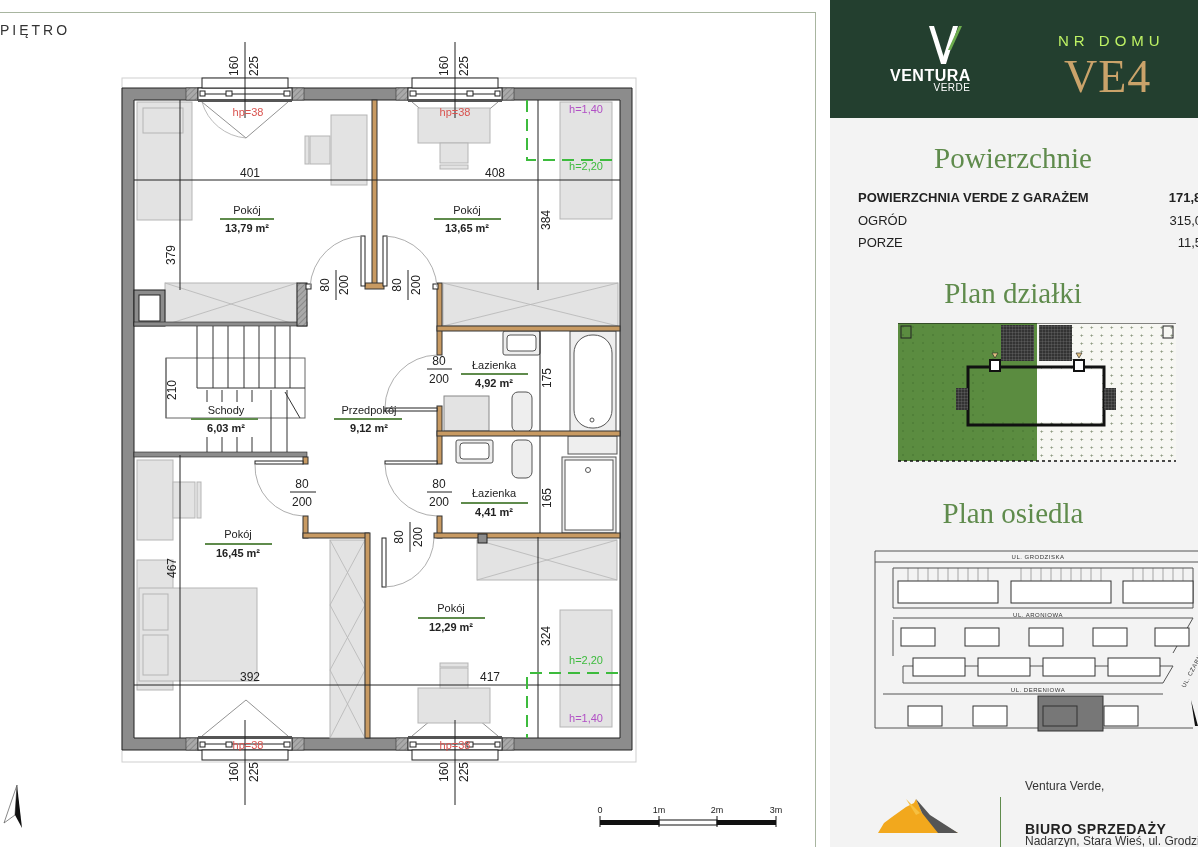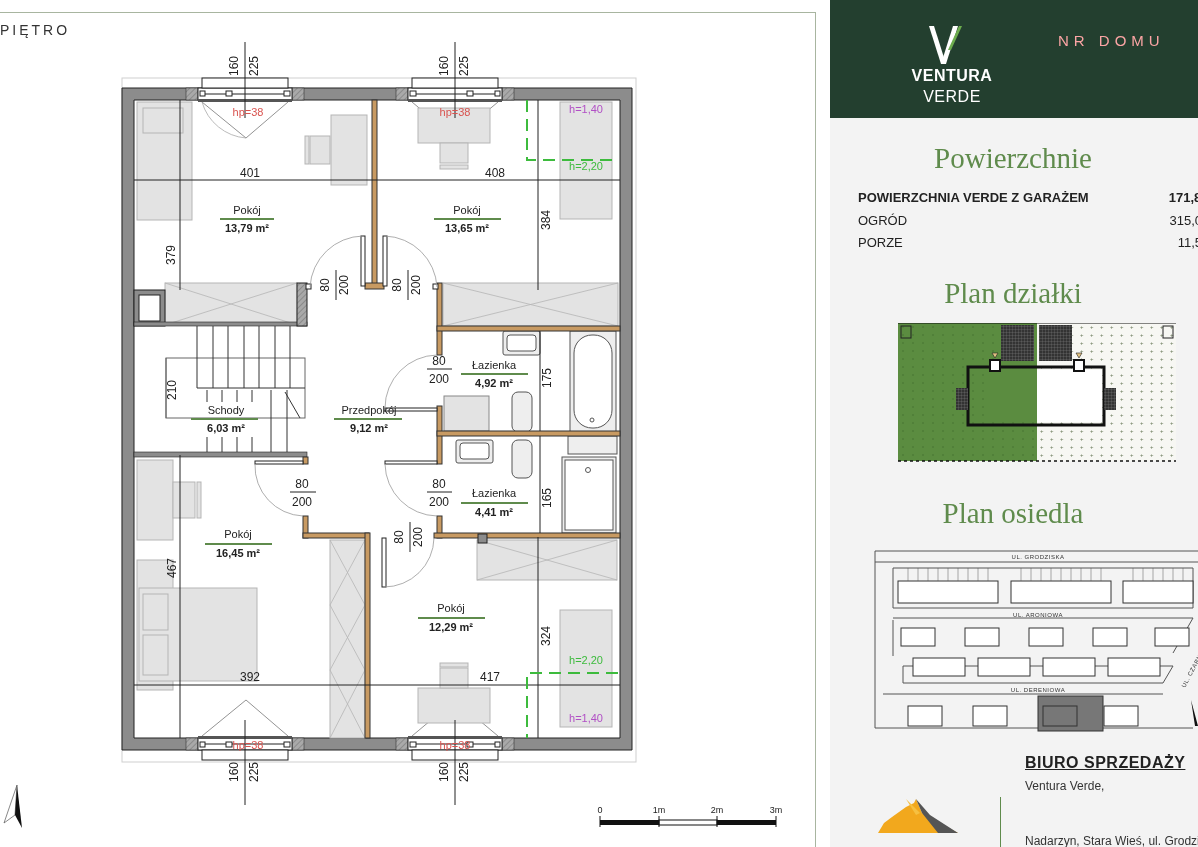--- a/index.html
+++ b/index.html
@@ -5,32 +5,32 @@
   html,body{margin:0;padding:0;}
   body{width:1198px;height:847px;position:relative;overflow:hidden;background:#ffffff;font-family:"Liberation Sans",sans-serif;color:#222;}
   .frame-top{position:absolute;left:0;top:12px;width:815px;height:1px;background:#a8b5a0;}
   .frame-right{position:absolute;left:815px;top:12px;width:1px;height:835px;background:#a8b5a0;}
   .floor-label{position:absolute;left:0;top:22px;font-size:14px;letter-spacing:3px;color:#333;}
   .plan-svg{position:absolute;left:0;top:0;}
   .plan-svg text{font-family:"Liberation Sans",sans-serif;}
   .right-panel{position:absolute;left:830px;top:0;width:368px;height:847px;background:#f3f3f3;overflow:hidden;}
   .header{position:absolute;left:0;top:0;width:368px;height:118px;background:#233f2f;}
   .logo-mark{position:absolute;left:96px;top:24px;}
-  .brand{position:absolute;left:60px;top:67px;width:124px;text-align:center;color:#fff;font-weight:bold;font-size:16px;letter-spacing:0.5px;}
-  .brand-sub{position:absolute;left:60px;top:88px;width:124px;text-align:center;color:#fff;font-size:16px;letter-spacing:0.5px;}
-  .house-label{position:absolute;left:228px;top:32px;color:#fca5a5;font-size:15px;letter-spacing:5px;}
+  .brand{position:absolute;left:60px;top:67px;width:124px;text-align:left;color:#fff;font-weight:bold;font-size:16px;letter-spacing:0.5px;}
+  .brand-sub{position:absolute;left:60px;top:82px;width:124px;text-align:center;color:#fff;font-size:10px;letter-spacing:0.5px;}
+  .house-label{position:absolute;left:228px;top:32px;color:#bef264;font-size:15px;letter-spacing:5px;}
   .house-number{position:absolute;left:234px;top:50px;color:#caa36a;font-family:"Liberation Serif",serif;font-size:46px;letter-spacing:1px;}
   .section-title{position:absolute;left:0;width:406px;text-align:center;color:#5f8b4c;font-family:"Liberation Serif",serif;font-size:29px;}
   .area-row{position:absolute;left:28px;width:360px;font-size:13px;color:#222;}
   .area-row .lbl{position:absolute;left:0;top:0;white-space:nowrap;}
   .area-row .val{position:absolute;left:280px;width:90px;text-align:right;top:0;white-space:nowrap;}
   .area-row.bold{font-weight:bold;}
   .mini-svg{position:absolute;}
   .sales-divider{position:absolute;left:170px;top:797px;width:1px;height:50px;background:#5f8b4c;}
-  .sales-title{position:absolute;left:195px;top:754px;font-weight:bold;font-size:16px;letter-spacing:0.5px;white-space:nowrap;text-decoration:underline;}
+  .sales-title{position:absolute;left:195px;top:821px;font-weight:bold;font-size:14px;letter-spacing:0.5px;white-space:nowrap;}
   .sales-line{position:absolute;left:195px;font-size:12px;white-space:nowrap;color:#333;}
   .north{position:absolute;left:2px;top:783px;}
 </style>
 </head>
 <body>
 
 <div class="frame-top"></div>
 <div class="frame-right"></div>
 <div class="floor-label">PIĘTRO</div>
 
@@ -369,20 +369,21 @@
 <div class="right-panel">
   <div class="header">
     <svg class="logo-mark" width="40" height="42" viewBox="0 0 40 42">
       <path d="M3,2 L15,40 L20,40 L8,2 Z" fill="#ffffff"></path>
       <path d="M15,40 L20,40 L32,2 L27,2 Z" fill="#ffffff"></path>
       <path d="M22,26 L25,26 L36,2 L33,2 Z" fill="#6dad4e"></path>
     </svg>
     <div class="brand">VENTURA</div>
     <div class="brand-sub">VERDE</div>
     <div class="house-label">NR DOMU</div>
+    <div class="house-number">VE4</div>
   </div>
 
   <div class="section-title" style="top:142px;left:-20px;">Powierzchnie</div>
   <div class="area-row bold" style="top:190px;">
     <span class="lbl">POWIERZCHNIA VERDE Z GARAŻEM</span>
     <span class="val">171,85 m²</span>
   </div>
   <div class="area-row" style="top:213px;">
     <span class="lbl">OGRÓD</span>
     <span class="val">315,00 m²</span>

